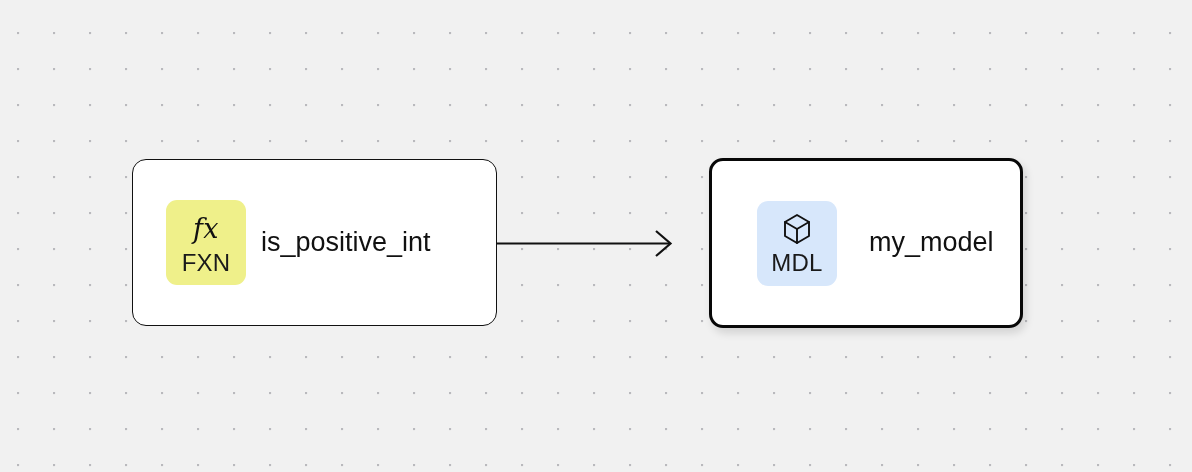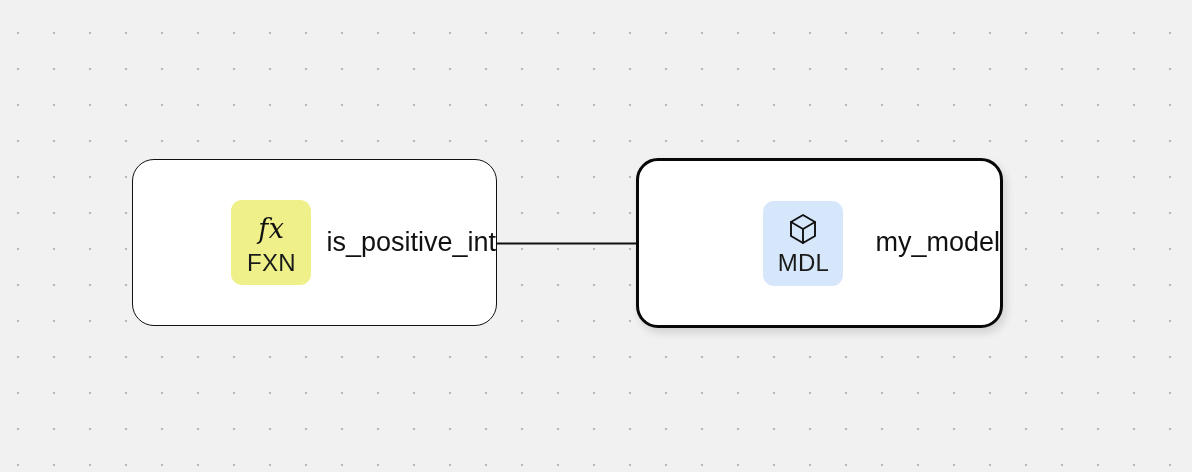--- a/index.html
+++ b/index.html
@@ -35,40 +35,39 @@
     pointer-events: none;
   }
 
   
   .node {
     position: absolute;
     box-sizing: border-box;
     display: flex;
     align-items: center;
     background: #ffffff;
-    border-radius: 22px;
-    justify-content: flex-end;
+    border-radius: 14px;
   }
 
   .node.fxn-node {
     left: 132px;
     top: 159px;
     width: 365px;
     height: 167px;
     border: 1.6px solid #111111;
     padding-left: 33px;
   }
 
   .node.mdl-node {
-    left: 636px;
+    left: 709px;
     top: 158px;
-    width: 367px;
+    width: 314px;
     height: 170px;
     border: 3.4px solid #080808;
-    padding-left: 28px;
+    padding-left: 45px;
     box-shadow: 3px 5px 9px rgba(0,0,0,0.13);
   }
 
   
   .badge {
     box-sizing: border-box;
     width: 80px;
     height: 85px;
     border-radius: 11px;
     display: flex;

